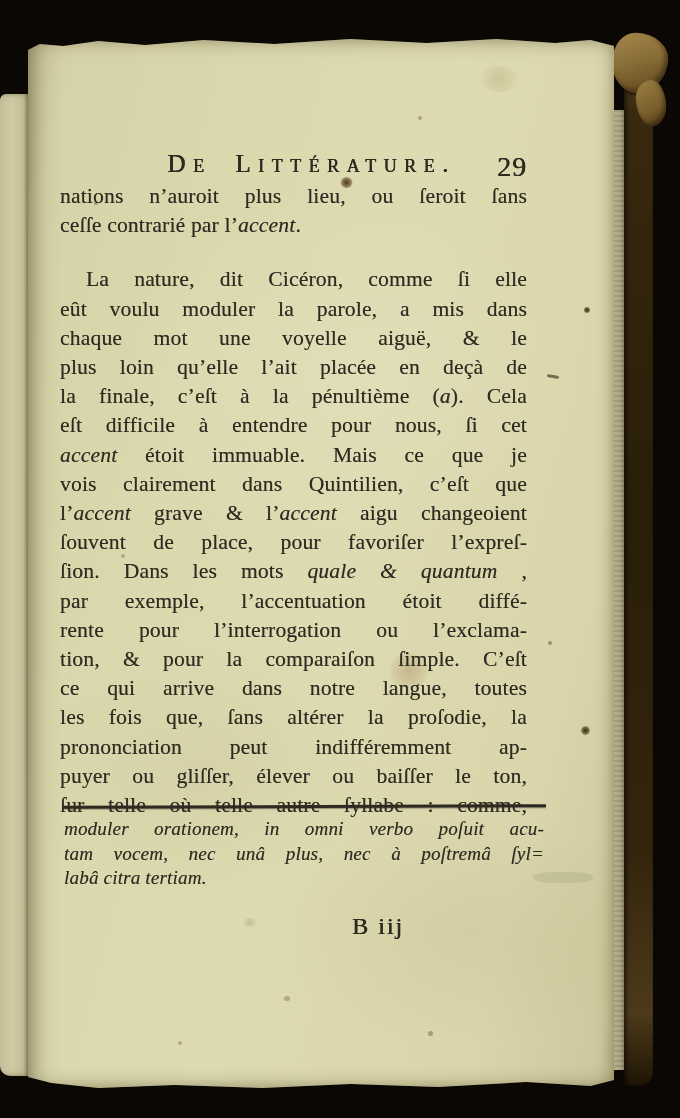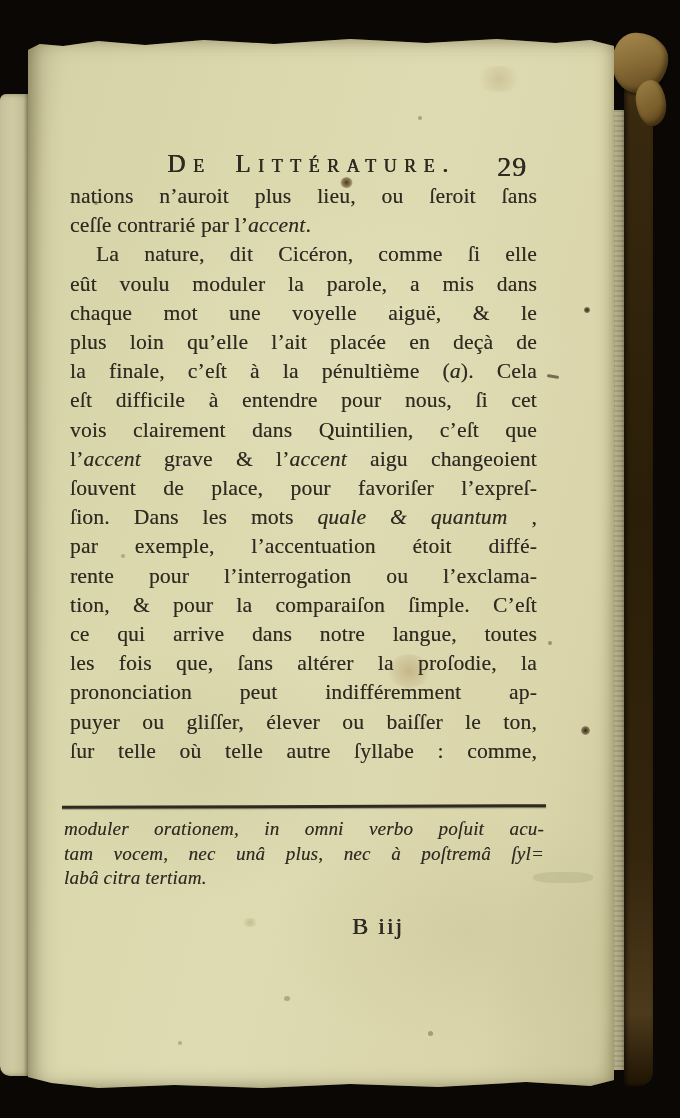--- a/index.html
+++ b/index.html
@@ -77,30 +77,30 @@
   .htitle{
     font-variant:small-caps;
     font-size:25px;letter-spacing:.30em;word-spacing:.40em;
     text-shadow:.5px 0 0 currentColor, .3px .3px .6px rgba(45,40,28,.55);
   }
   .pnum{
     position:absolute;right:18px;top:1px;font-size:28px;letter-spacing:1px;
     text-shadow:.4px 0 0 currentColor;
   }
 
-  .bodytext{position:absolute;left:42px;top:146px;width:467px;z-index:3;}
+  .bodytext{position:absolute;left:32px;top:146px;width:467px;z-index:3;}
   .tline{
     font-size:21.5px;line-height:29.2px;
     text-align:justify;text-align-last:left;
     letter-spacing:.2px;
     text-shadow:.3px .4px .5px rgba(42,37,26,.5);
     white-space:normal;
   }
   .tline.just{text-align-last:justify;}
-  .tline.ind{text-indent:26px;}
+  .tline.ind{text-indent:26px;margin-top:25px;}
   .it{font-style:italic;}
 
   .frule{
     position:absolute;left:34px;top:769px;width:484px;height:3px;z-index:3;
     background:#2e2a22;transform:rotate(-.2deg);
     box-shadow:0 1px 1px rgba(46,42,34,.4);
   }
 
   .footnote{position:absolute;left:36px;top:781px;width:480px;z-index:3;}
   .footnote .tline{
@@ -166,20 +166,21 @@
 
     <div class="bodytext" id="body-lines">
         <div class="tline just"><span>nations n’auroit plus lieu, ou ſeroit ſans</span></div>
         <div class="tline"><span>ceſſe contrarié par l’</span><span class="it">accent</span><span>.</span></div>
         <div class="tline just ind"><span>La nature, dit Cicéron, comme ſi elle</span></div>
         <div class="tline just"><span>eût voulu moduler la parole, a mis dans</span></div>
         <div class="tline just"><span>chaque mot une voyelle aiguë, &amp; le</span></div>
         <div class="tline just"><span>plus loin qu’elle l’ait placée en deçà de</span></div>
         <div class="tline just"><span>la finale, c’eſt à la pénultième (</span><span class="it">a</span><span>). Cela</span></div>
         <div class="tline just"><span>eſt difficile à entendre pour nous, ſi cet</span></div>
+        <div class="tline just"><span class="it">accent</span><span> étoit immuable. Mais ce que je</span></div>
         <div class="tline just"><span>vois clairement dans Quintilien, c’eſt que</span></div>
         <div class="tline just"><span>l’</span><span class="it">accent</span><span> grave &amp; l’</span><span class="it">accent</span><span> aigu changeoient</span></div>
         <div class="tline just"><span>ſouvent de place, pour favoriſer l’expreſ-</span></div>
         <div class="tline just"><span>ſion. Dans les mots </span><span class="it">quale &amp; quantum</span><span> ,</span></div>
         <div class="tline just"><span>par exemple, l’accentuation étoit diffé-</span></div>
         <div class="tline just"><span>rente pour l’interrogation ou l’exclama-</span></div>
         <div class="tline just"><span>tion, &amp; pour la comparaiſon ſimple. C’eſt</span></div>
         <div class="tline just"><span>ce qui arrive dans notre langue, toutes</span></div>
         <div class="tline just"><span>les fois que, ſans altérer la proſodie, la</span></div>
         <div class="tline just"><span>prononciation peut indifféremment ap-</span></div>

